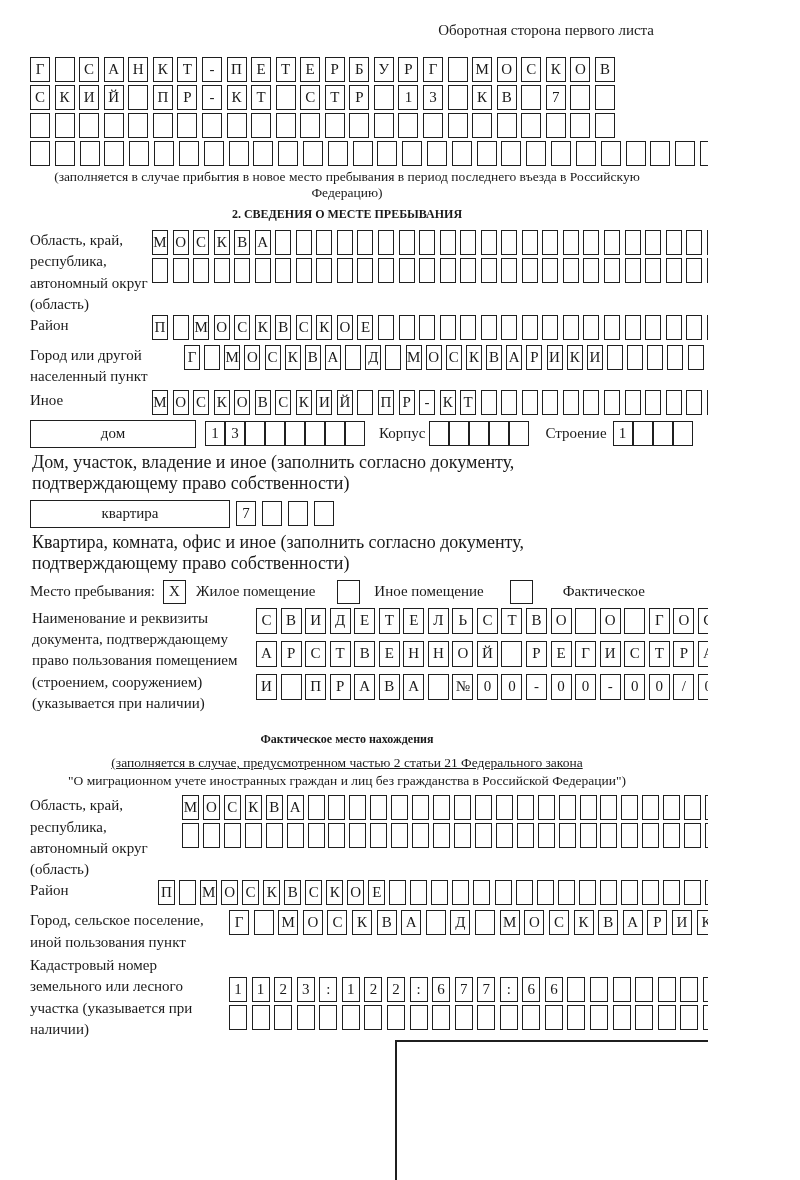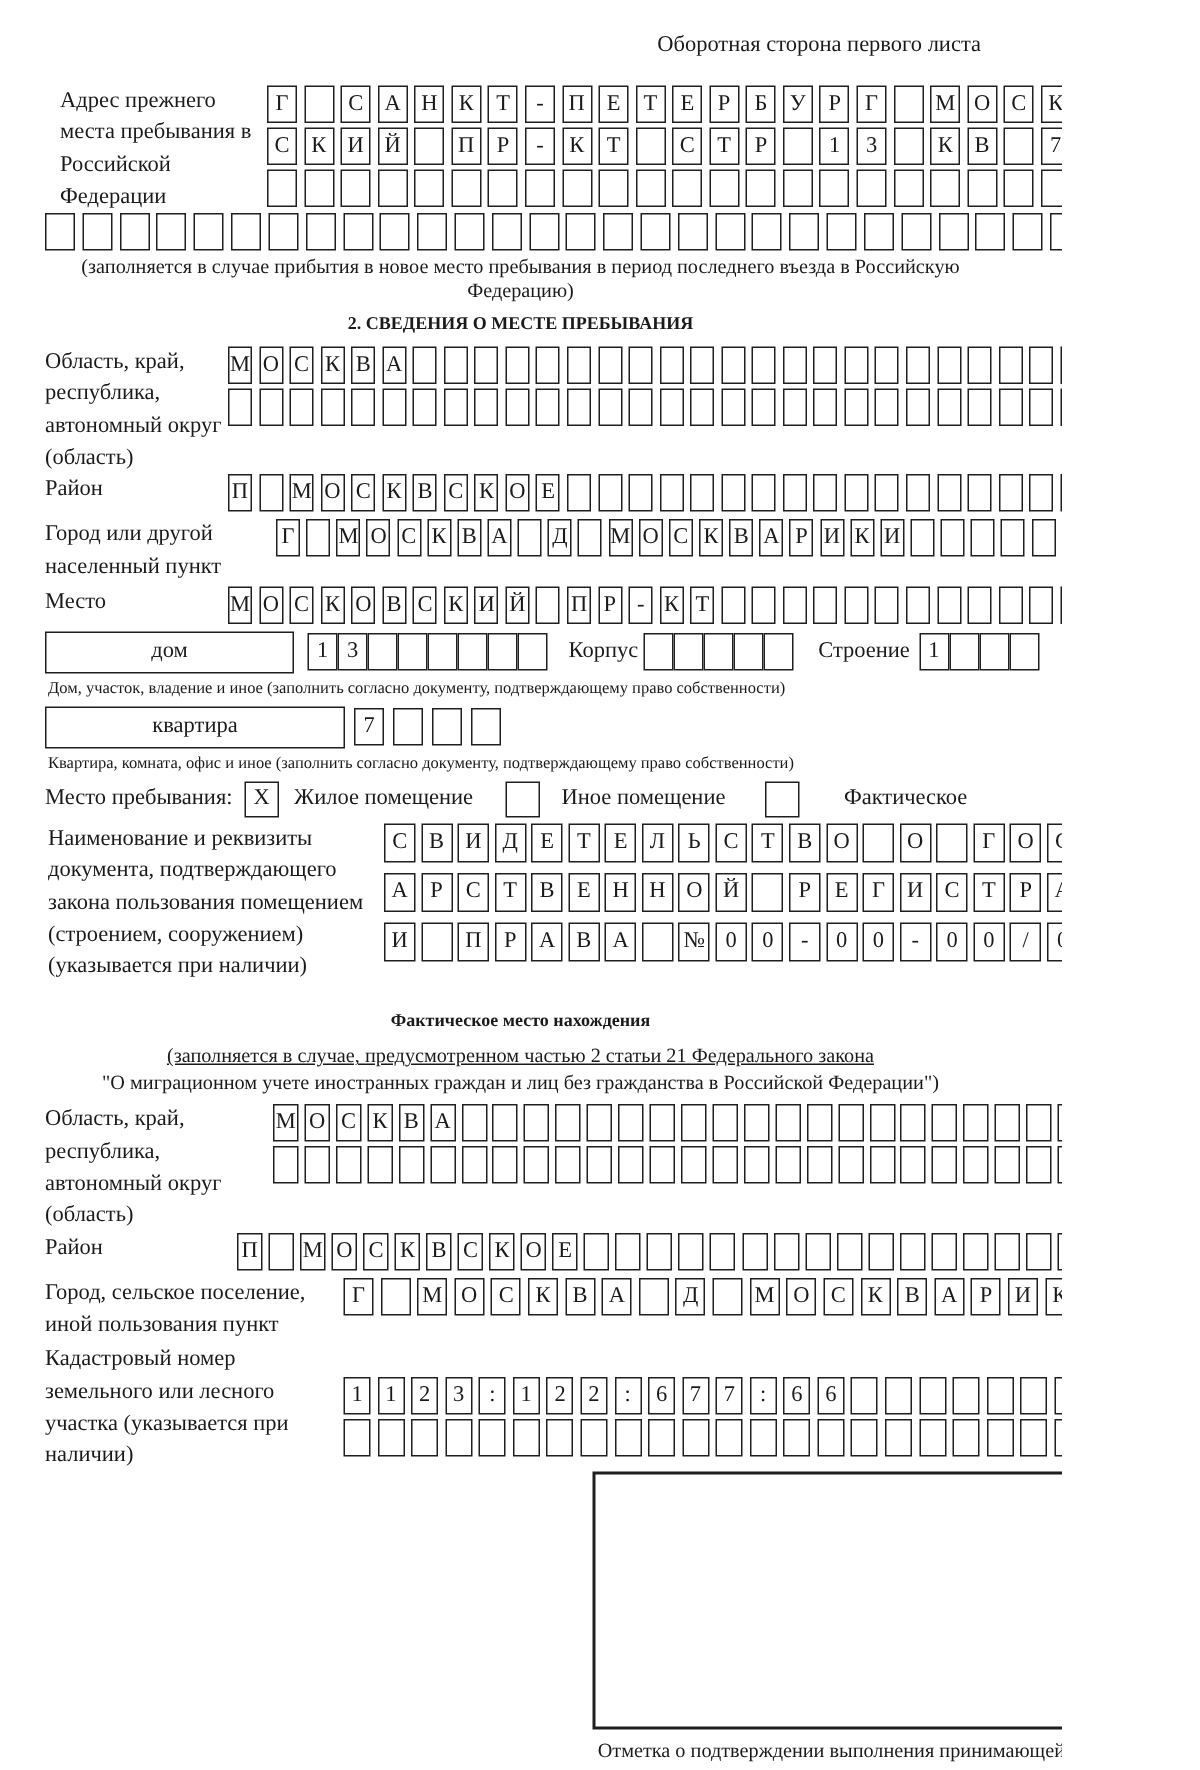--- a/index.html
+++ b/index.html
@@ -36,21 +36,21 @@
   .row-29c{width:580px;margin-left:32px;}
   .row-doc{width:512px;}
   .row-28f{width:582px;}
   .row-29f{width:606px;}
   .row-22f{width:537px;}
   .row-24k{width:537px;}
   .row-8{width:193px;}
   .row-5{width:122px;}
   .row-4{width:98px;}
   .caption{font-size:13.5px;text-align:center;margin:2px 0 6px 0;}
-  .caption-left{font-size:11px;margin:0 0 6px 2px;}
+  .caption-left{font-size:18px;margin:0 0 6px 2px;}
   .h-bold{font-size:12px;font-weight:bold;text-align:center;margin:6px 0 8px 0;}
   .namedbox{
     box-sizing:border-box;border:1.6px solid #1f1f1f;height:28px;
     display:flex;align-items:center;justify-content:center;
     font-size:15px;flex:none;background:#fff;
   }
   .inline-row{display:flex;align-items:center;margin-bottom:4px;text-align:right;}
   .sublabel{font-size:15px;flex:none;}
   .chk{
     box-sizing:border-box;border:1.6px solid #1f1f1f;width:23px;height:24px;
@@ -63,21 +63,20 @@
   .mb2{margin-bottom:2px;}
 </style>
 </head>
 <body>
 
 <div class="page">
 
   <div class="top-note">Оборотная сторона первого листа</div>
 
   <div class="field">
-    <div class="label" style="width:148px;padding-left:10px;box-sizing:border-box;">Адрес прежнего места пребывания в Российской Федерации</div>
     <div class="rows">
       <div class="cellrow row-b1">
           <span class="cell">Г</span>
           <span class="cell"></span>
           <span class="cell">С</span>
           <span class="cell">А</span>
           <span class="cell">Н</span>
           <span class="cell">К</span>
           <span class="cell">Т</span>
           <span class="cell">-</span>
@@ -327,21 +326,21 @@
           <span class="cell"></span>
           <span class="cell"></span>
           <span class="cell"></span>
           <span class="cell"></span>
           <span class="cell"></span>
         </div>
     </div>
   </div>
 
   <div class="field mb2">
-    <div class="label" style="width:122px;">Место</div>
+    <div class="label" style="width:122px;">Иное</div>
     <div class="rows">
       <div class="cellrow row-30 cells-sm">
           <span class="cell">М</span>
           <span class="cell">О</span>
           <span class="cell">С</span>
           <span class="cell">К</span>
           <span class="cell">О</span>
           <span class="cell">В</span>
           <span class="cell">С</span>
           <span class="cell">К</span>
@@ -416,21 +415,21 @@
     <div class="sublabel">Место пребывания:</div>
     <div class="chk" style="margin-left:8px;">X</div>
     <div class="sublabel" style="margin-left:10px;">Жилое помещение</div>
     <div class="chk" style="margin-left:22px;"></div>
     <div class="sublabel" style="margin-left:14px;">Иное помещение</div>
     <div class="chk" style="margin-left:26px;"></div>
     <div class="sublabel" style="margin-left:30px;">Фактическое</div>
   </div>
 
   <div class="field" style="margin-top:2px;">
-    <div class="label" style="width:226px;padding-left:2px;box-sizing:border-box;">Наименование и реквизиты документа, подтверждающего закона пользования помещением (строением, сооружением) (указывается при наличии)</div>
+    <div class="label" style="width:226px;padding-left:2px;box-sizing:border-box;">Наименование и реквизиты документа, подтверждающему право пользования помещением (строением, сооружением) (указывается при наличии)</div>
     <div class="rows">
       <div class="cellrow row-doc cells-21" style="margin-bottom:7px;">
           <span class="cell">С</span>
           <span class="cell">В</span>
           <span class="cell">И</span>
           <span class="cell">Д</span>
           <span class="cell">Е</span>
           <span class="cell">Т</span>
           <span class="cell">Е</span>
           <span class="cell">Л</span>

